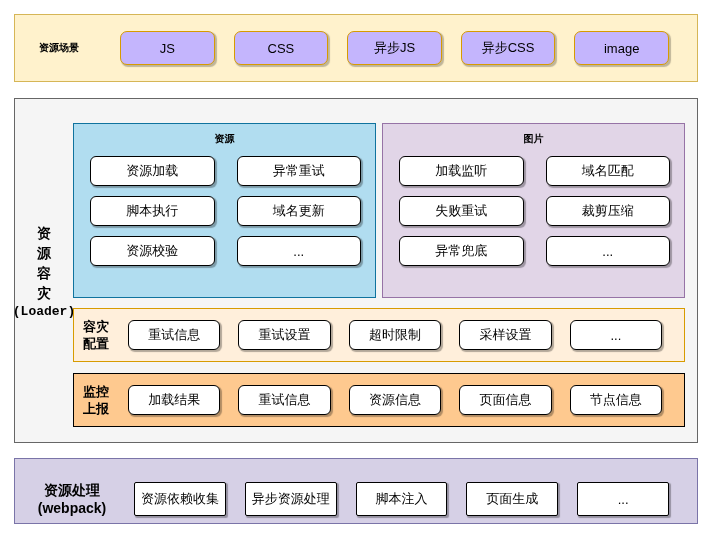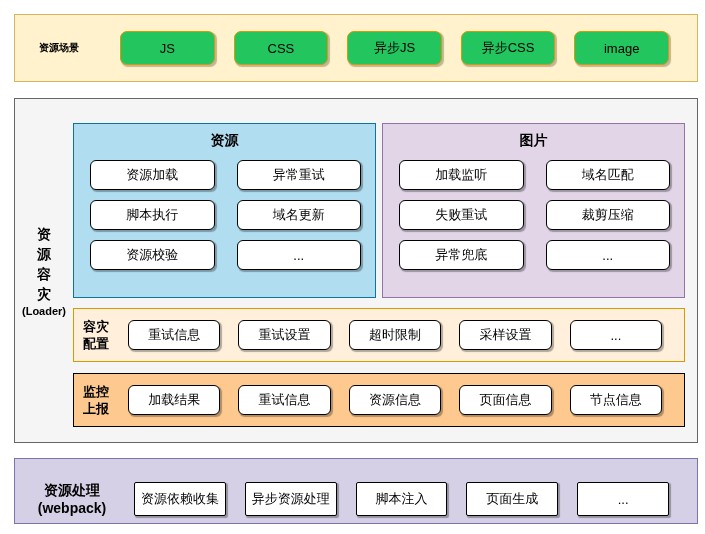--- a/index.html
+++ b/index.html
@@ -16,21 +16,21 @@
     background:var(--scene_bg,#FFF2CC);
     border:1px solid var(--scene_border,#D6B656);
     box-sizing:border-box;
     display:flex;align-items:center;gap:19px;
     padding:0 28px 0 24px;
   }
   .scene-label{
     font-weight:bold;font-size:10px;flex-shrink:0;width:62px;
   }
   .pill{
-    flex:1;height:32px;background:#22c55e;
+    flex:1;height:32px;background:#c4b5fd;
     border:1px solid var(--scene_box_border,#D79B00);
     border-radius:7px;
     display:flex;align-items:center;justify-content:center;
     font-size:13px;
     box-shadow:1.5px 1.5px 1px rgba(0,0,0,0.25);
   }
 
   
   .loader{
     position:absolute;left:14px;top:98px;width:684px;height:345px;
@@ -41,29 +41,29 @@
   .loader-label{
     position:absolute;left:0;top:0;width:58px;height:100%;
     display:flex;flex-direction:column;align-items:center;justify-content:center;
     font-weight:bold;
   }
   .loader-label .vert{
     width:16px;font-size:14px;line-height:20px;text-align:center;
     word-break:break-all;
   }
   .loader-label .sub{
-    font-size:11px;white-space:nowrap;margin-top:1px;
+    font-size:13px;white-space:nowrap;margin-top:1px;font-family:Liberation Mono, monospace;
   }
   .group{
     position:absolute;top:24px;width:303px;height:175px;
     border:1px solid;box-sizing:border-box;
   }
   .group.res{left:58px;background:var(--resource_bg,#B1DDF0);border-color:var(--resource_border,#10739E);}
   .group.img{left:367px;background:var(--image_bg,#E1D5E7);border-color:var(--image_border,#9673A6);}
-  .group-title{text-align:center;font-weight:bold;font-size:14px;margin-top:8px;}
+  .group-title{text-align:center;font-weight:bold;font-size:10px;margin-top:8px;}
   .grid{
     display:grid;grid-template-columns:1fr 1fr;
     column-gap:22px;row-gap:10px;
     padding:10px 14px 0 16px;
   }
   .wbox{
     height:30px;background:#fff;border:1px solid #000;border-radius:6px;
     display:flex;align-items:center;justify-content:center;font-size:13px;
     box-shadow:1.5px 1.5px 1px rgba(0,0,0,0.3);
     box-sizing:border-box;

